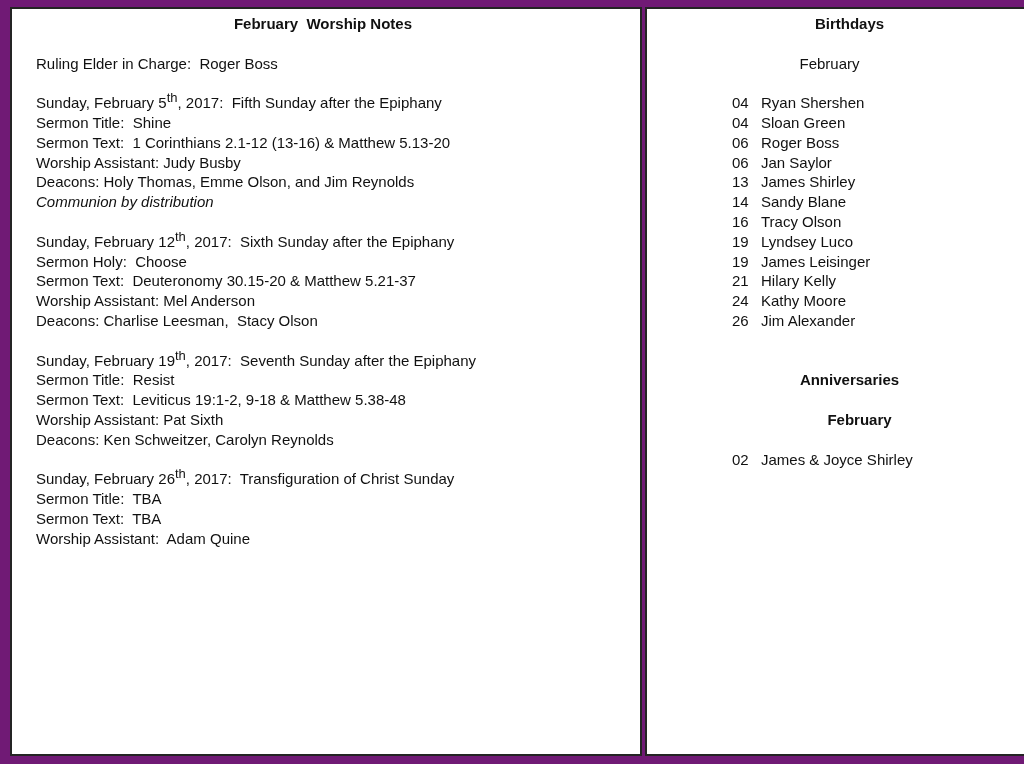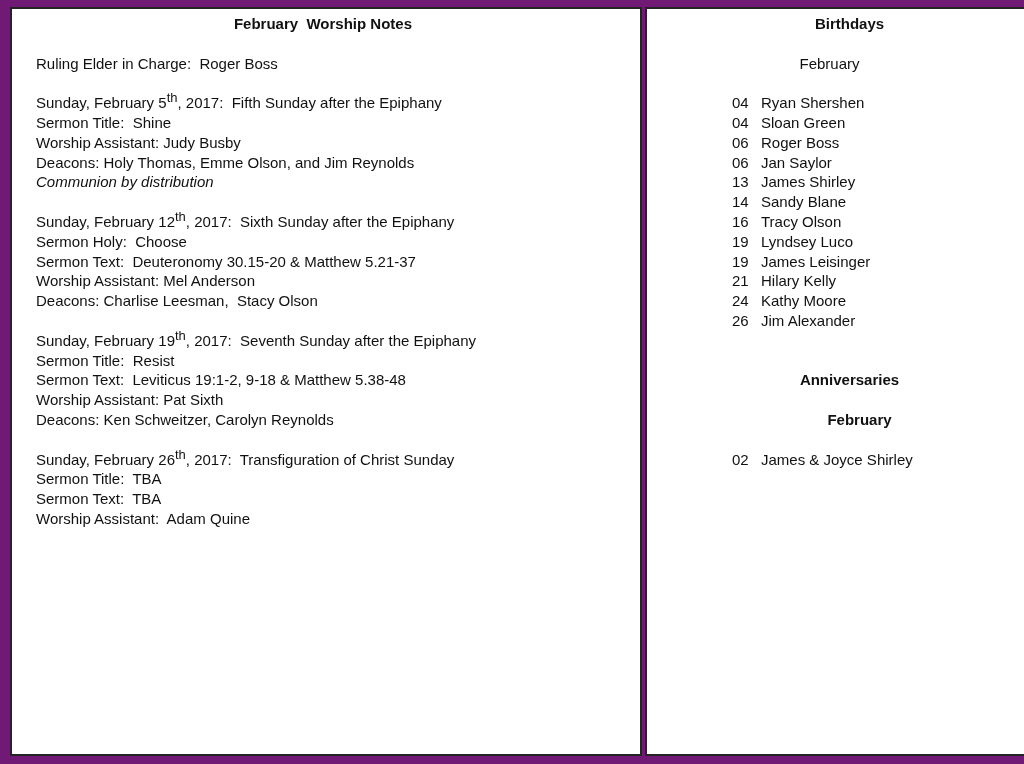--- a/index.html
+++ b/index.html
@@ -64,20 +64,21 @@
 
 <div class="page">
 
   <div class="panel panel-left">
     <div class="line bold center">February  Worship Notes</div>
     <div class="line gap1">Ruling Elder in Charge:  Roger Boss</div>
 
     <section class="service gap1">
       <div class="line"><span>Sunday, February 5</span><sup>th</sup><span>, 2017:  Fifth Sunday after the Epiphany</span></div>
       <div class="line">Sermon Title:  Shine</div>
+      <div class="line">Sermon Text:  1 Corinthians 2.1-12 (13-16) &amp; Matthew 5.13-20</div>
       <div class="line">Worship Assistant: Judy Busby</div>
       <div class="line">Deacons: Holy Thomas, Emme Olson, and Jim Reynolds</div>
       <div class="line italic">Communion by distribution</div>
     </section>
 
     <section class="service gap1">
       <div class="line"><span>Sunday, February 12</span><sup>th</sup><span>, 2017:  Sixth Sunday after the Epiphany</span></div>
       <div class="line">Sermon Holy:  Choose</div>
       <div class="line">Sermon Text:  Deuteronomy 30.15-20 &amp; Matthew 5.21-37</div>
       <div class="line">Worship Assistant: Mel Anderson</div>

